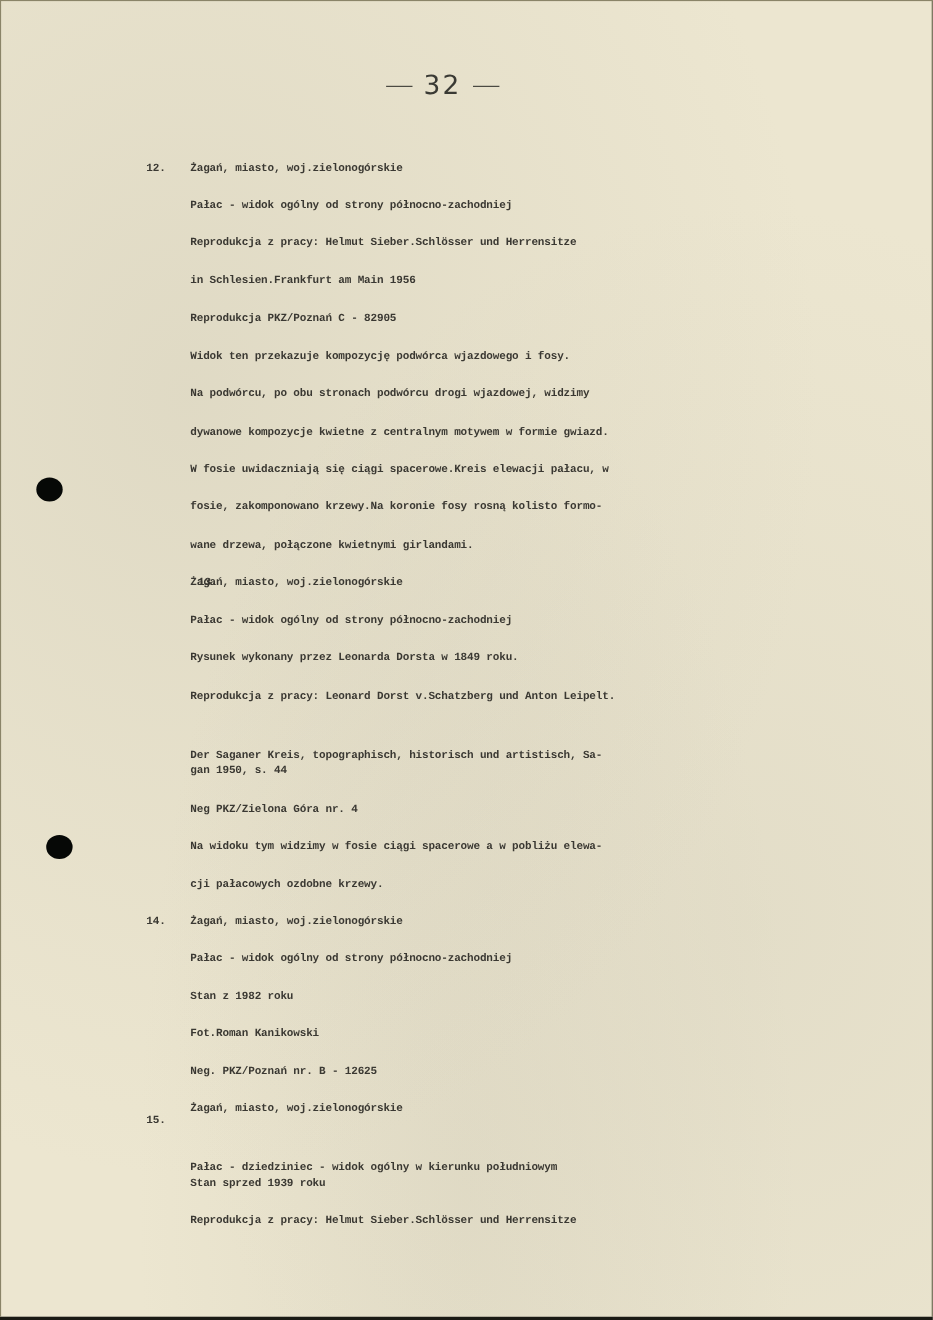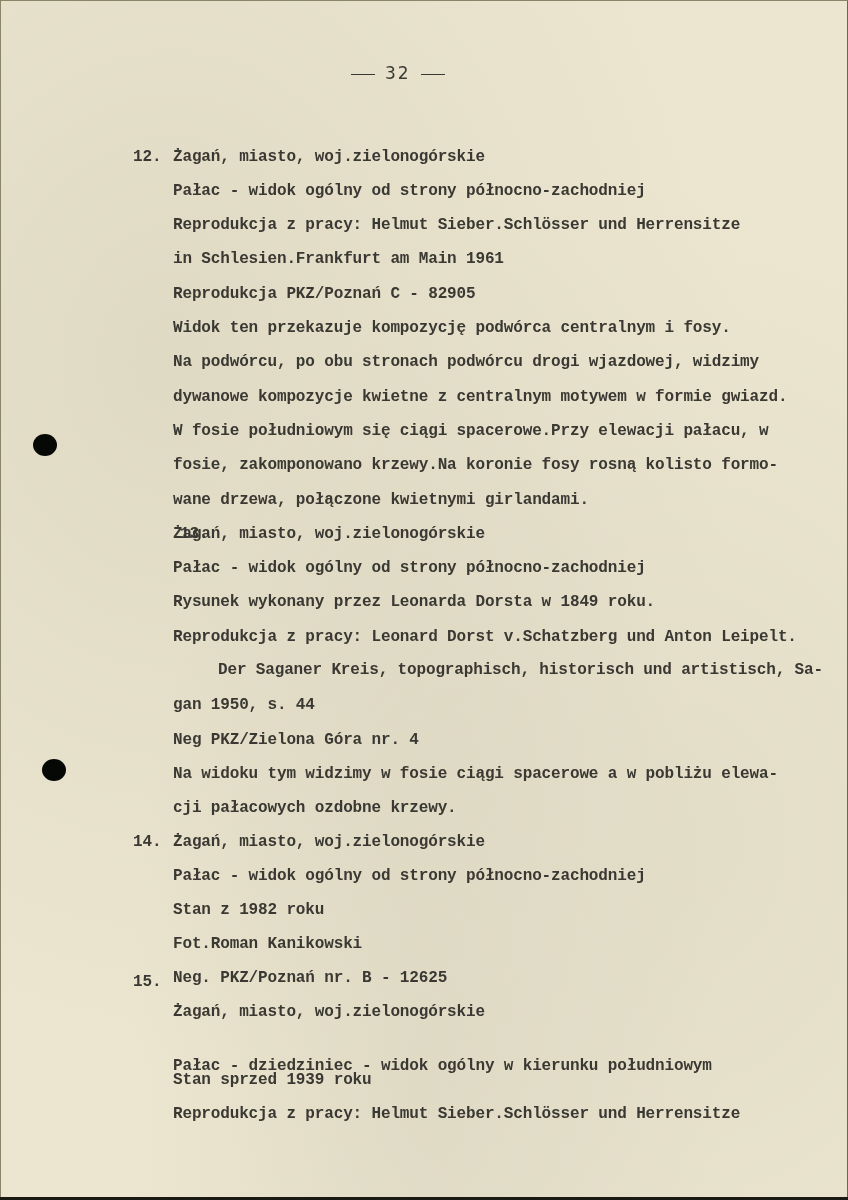--- a/index.html
+++ b/index.html
@@ -16,27 +16,27 @@
         radial-gradient(ellipse at 20% 30%, rgba(200,195,175,0.35), transparent 60%),
         radial-gradient(ellipse at 80% 70%, rgba(210,205,185,0.35), transparent 55%),
         radial-gradient(ellipse at 50% 90%, rgba(195,190,170,0.25), transparent 50%);
       border-right: 2px solid #6b6650;
       border-left: 1px solid #8a8468;
       border-top: 1px solid #8a8468;
     }
     .page-number {
       position: absolute; top: 62px; left: 340px;
       font-family: "DejaVu Sans", sans-serif;
-      font-size: 17px; color: #3a3a34; letter-spacing: 2px;
+      font-size: 24px; color: #3a3a34; letter-spacing: 2px;
     }
     .page-number .dash { display: inline-block; width: 24px; height: 1px; background: #3a3a34; vertical-align: middle; margin: 0 10px; }
     .line {
       position: absolute;
       font-family: "Liberation Mono", "DejaVu Sans Mono", monospace;
-      font-size: 16px; font-weight: bold;
+      font-size: 10px; font-weight: bold;
       color: #3a3832;
       white-space: nowrap;
       letter-spacing: -0.15px;
     }
     .num { position: absolute; left: 132px; }
     .txt { left: 172px; }
     .hole {
       position: absolute; border-radius: 50%;
       background: #060806;
     }
@@ -51,53 +51,53 @@
   </div>
 
   <div class="hole" style="left:32px; top:433px; width:24px; height:22px;"></div>
   <div class="hole" style="left:41px; top:758px; width:24px; height:22px;"></div>
 
   <div>
     <span class="line num" style="top:147px;">12.</span>
     <span class="line txt" style="top:147px;">Żagań, miasto, woj.zielonogórskie</span>
     <span class="line txt" style="top:181px;">Pałac - widok ogólny od strony północno-zachodniej</span>
     <span class="line txt" style="top:215px;">Reprodukcja z pracy: Helmut Sieber.Schlösser und Herrensitze</span>
-    <span class="line txt" style="top:249px;">in Schlesien.Frankfurt am Main 1961</span>
+    <span class="line txt" style="top:249px;">in Schlesien.Frankfurt am Main 1956</span>
     <span class="line txt" style="top:284px;">Reprodukcja PKZ/Poznań C - 82905</span>
-    <span class="line txt" style="top:318px;">Widok ten przekazuje kompozycję podwórca centralnym i fosy.</span>
+    <span class="line txt" style="top:318px;">Widok ten przekazuje kompozycję podwórca wjazdowego i fosy.</span>
     <span class="line txt" style="top:352px;">Na podwórcu, po obu stronach podwórcu drogi wjazdowej, widzimy</span>
     <span class="line txt" style="top:387px;">dywanowe kompozycje kwietne z centralnym motywem w formie gwiazd.</span>
-    <span class="line txt" style="top:421px;">W fosie południowym się ciągi spacerowe.Przy elewacji pałacu, w</span>
+    <span class="line txt" style="top:421px;">W fosie uwidaczniają się ciągi spacerowe.Kreis elewacji pałacu, w</span>
     <span class="line txt" style="top:455px;">fosie, zakomponowano krzewy.Na koronie fosy rosną kolisto formo-</span>
     <span class="line txt" style="top:490px;">wane drzewa, połączone kwietnymi girlandami.</span>
   </div>
 
   <div>
     <span class="line num" style="top:524px;margin-left:47px;">13.</span>
     <span class="line txt" style="top:524px;">Żagań, miasto, woj.zielonogórskie</span>
     <span class="line txt" style="top:558px;">Pałac - widok ogólny od strony północno-zachodniej</span>
     <span class="line txt" style="top:592px;">Rysunek wykonany przez Leonarda Dorsta w 1849 roku.</span>
     <span class="line txt" style="top:627px;">Reprodukcja z pracy: Leonard Dorst v.Schatzberg und Anton Leipelt.</span>
-    <span class="line txt" style="top:660px;margin-left:45px;">Der Saganer Kreis, topographisch, historisch und artistisch, Sa-</span>
+    <span class="line txt" style="top:681px;">Der Saganer Kreis, topographisch, historisch und artistisch, Sa-</span>
     <span class="line txt" style="top:695px;">gan 1950, s. 44</span>
     <span class="line txt" style="top:730px;">Neg PKZ/Zielona Góra nr. 4</span>
     <span class="line txt" style="top:764px;text-align:center;">Na widoku tym widzimy w fosie ciągi spacerowe a w pobliżu elewa-</span>
     <span class="line txt" style="top:798px;">cji pałacowych ozdobne krzewy.</span>
   </div>
 
   <div>
     <span class="line num" style="top:832px;">14.</span>
     <span class="line txt" style="top:832px;">Żagań, miasto, woj.zielonogórskie</span>
     <span class="line txt" style="top:866px;">Pałac - widok ogólny od strony północno-zachodniej</span>
     <span class="line txt" style="top:900px;">Stan z 1982 roku</span>
     <span class="line txt" style="top:934px;">Fot.Roman Kanikowski</span>
     <span class="line txt" style="top:968px;text-align:center;">Neg. PKZ/Poznań nr. B - 12625</span>
   </div>
 
   <div>
-    <span class="line num" style="top:972px;">15.</span>
+    <span class="line num" style="top:1013px;">15.</span>
     <span class="line txt" style="top:1002px;">Żagań, miasto, woj.zielonogórskie</span>
     <span class="line txt" style="top:1056px;">Pałac - dziedziniec - widok ogólny w kierunku południowym</span>
     <span class="line txt" style="top:1070px;">Stan sprzed 1939 roku</span>
     <span class="line txt" style="top:1104px;">Reprodukcja z pracy: Helmut Sieber.Schlösser  und Herrensitze</span>
   </div>
 
 </div>
 
 </body></html>

